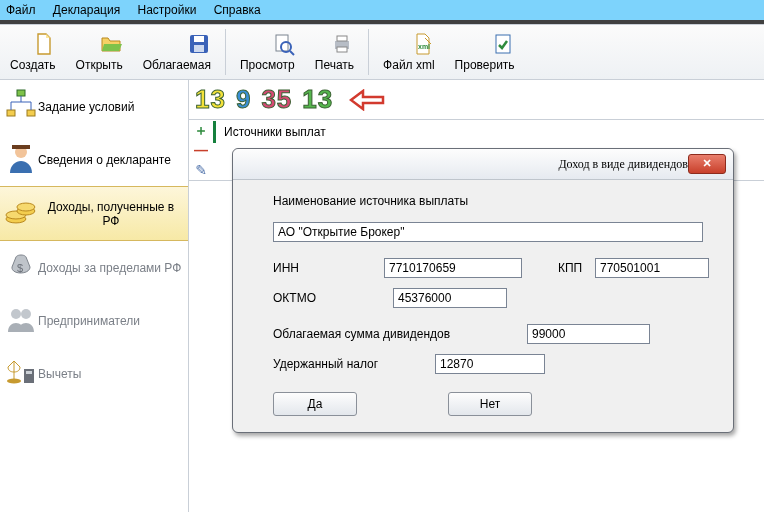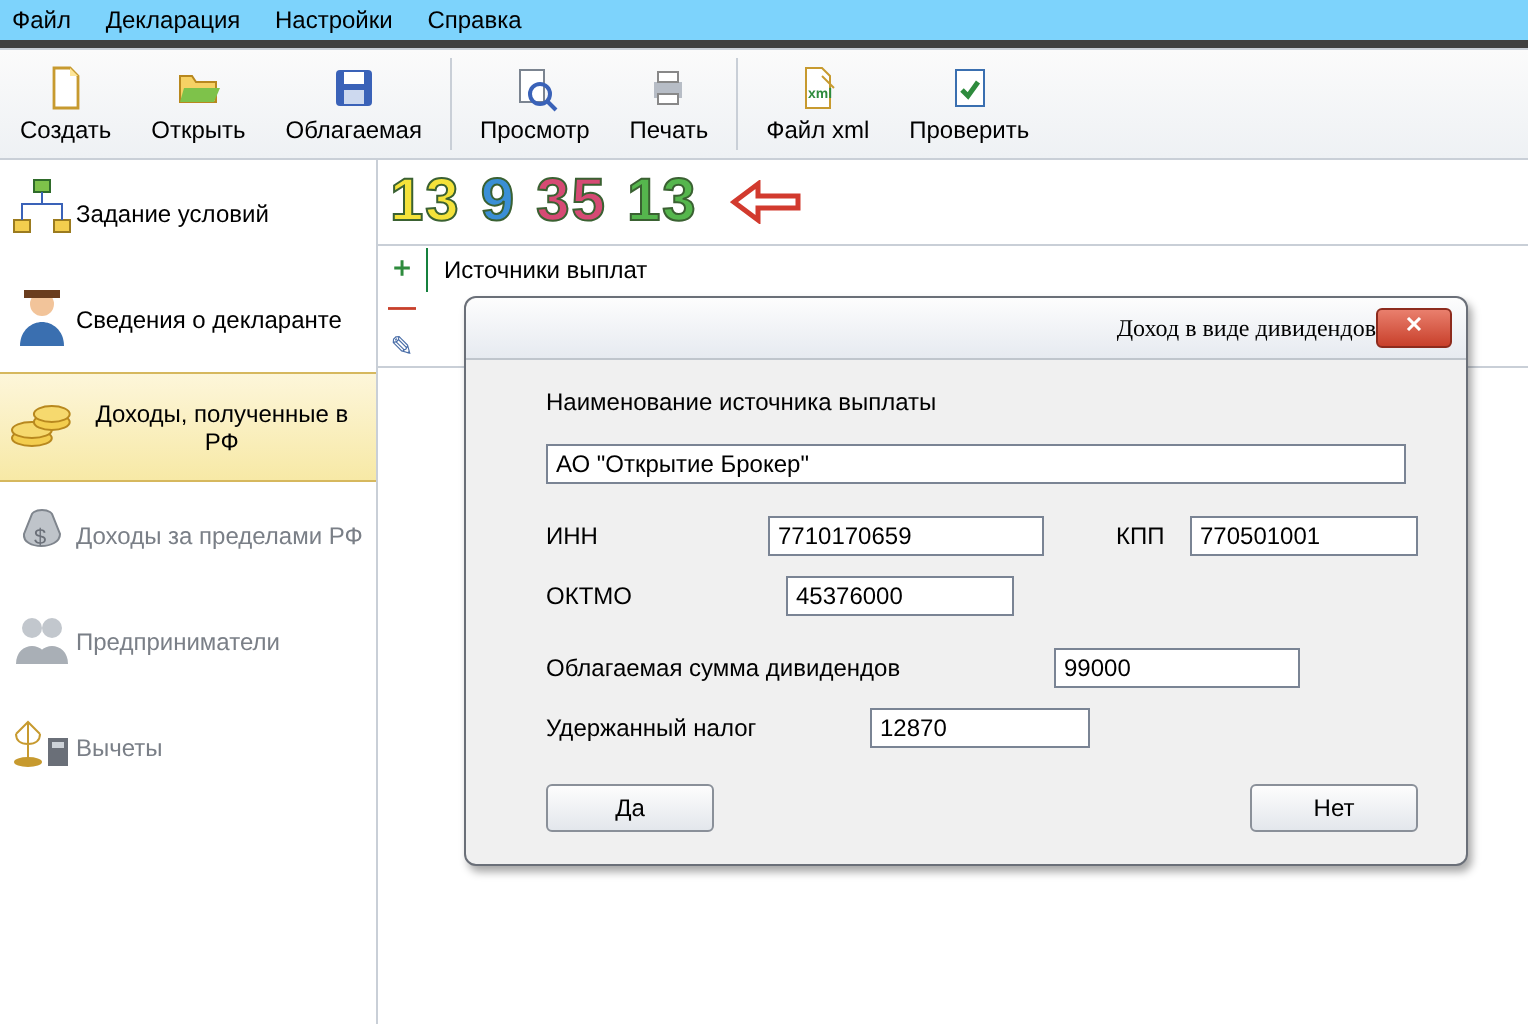--- a/index.html
+++ b/index.html
@@ -25,21 +25,21 @@
   .toolbar {
     display: flex;
     border-top: 1px solid #c9cfd7;
     border-bottom: 1px solid #c9cfd7;
     background: linear-gradient(#fbfbfb, #eef1f4);
     height: 54px;
   }
   .tool {
     display: flex;
     flex-direction: column;
-    align-items: center;
+    align-items: flex-end;
     justify-content: center;
     padding: 4px 10px;
     cursor: default;
   }
   .tool svg { width: 24px; height: 24px; }
   .tool span { margin-top: 2px; }
   .sep {
     width: 1px;
     background: #c9cfd7;
     margin: 4px 4px;
@@ -76,41 +76,41 @@
     display: flex;
     flex-direction: column;
   }
   .numrow {
     display: flex;
     align-items: center;
     padding: 4px 6px;
     border-bottom: 1px solid #c9cfd7;
   }
   .big {
-    font-size: 30px;
+    font-size: 26px;
     font-weight: 900;
     letter-spacing: 1px;
     margin-right: 10px;
     -webkit-text-stroke: 1px #3a6132;
   }
   .arrow-left { margin-left: 6px; }
   .sources-row {
     display: flex;
     align-items: center;
     border-bottom: 1px solid #c9cfd7;
   }
   .mini-col {
     display: flex;
     flex-direction: column;
     gap: 6px;
     padding: 3px 5px;
   }
   .mini-col div { width: 14px; height: 14px; font-size: 14px; line-height: 14px; text-align: center; cursor: default; }
   .sources-label {
-    border-left: 1px solid #15803d;
+    border-left: 3px solid #15803d;
     padding: 4px 8px;
     align-self: flex-start;
     margin-top: 1px;
     flex: 1;
   }
   
   .dialog {
     position: absolute;
     left: 232px;
     top: 148px;
@@ -162,21 +162,21 @@
   .kpp-lbl { margin-left: 36px; width: 40px; }
   .kpp-field { width: 114px; }
   .oktmo-lbl { width: 120px; }
   .oktmo-field { width: 114px; }
   .taxable-lbl { width: 254px; }
   .taxable-field { width: 123px; }
   .withheld-lbl { width: 162px; }
   .withheld-field { width: 110px; }
   .buttons {
     display: flex;
-    justify-content: space-between;
+    justify-content: flex-start;
     gap: 91px;
     margin-top: 18px;
   }
   .btn {
     width: 84px;
     height: 24px;
     background: linear-gradient(#fdfdfd, #e3e7ec);
     border: 1px solid #8a9099;
     border-radius: 3px;
     cursor: default;

